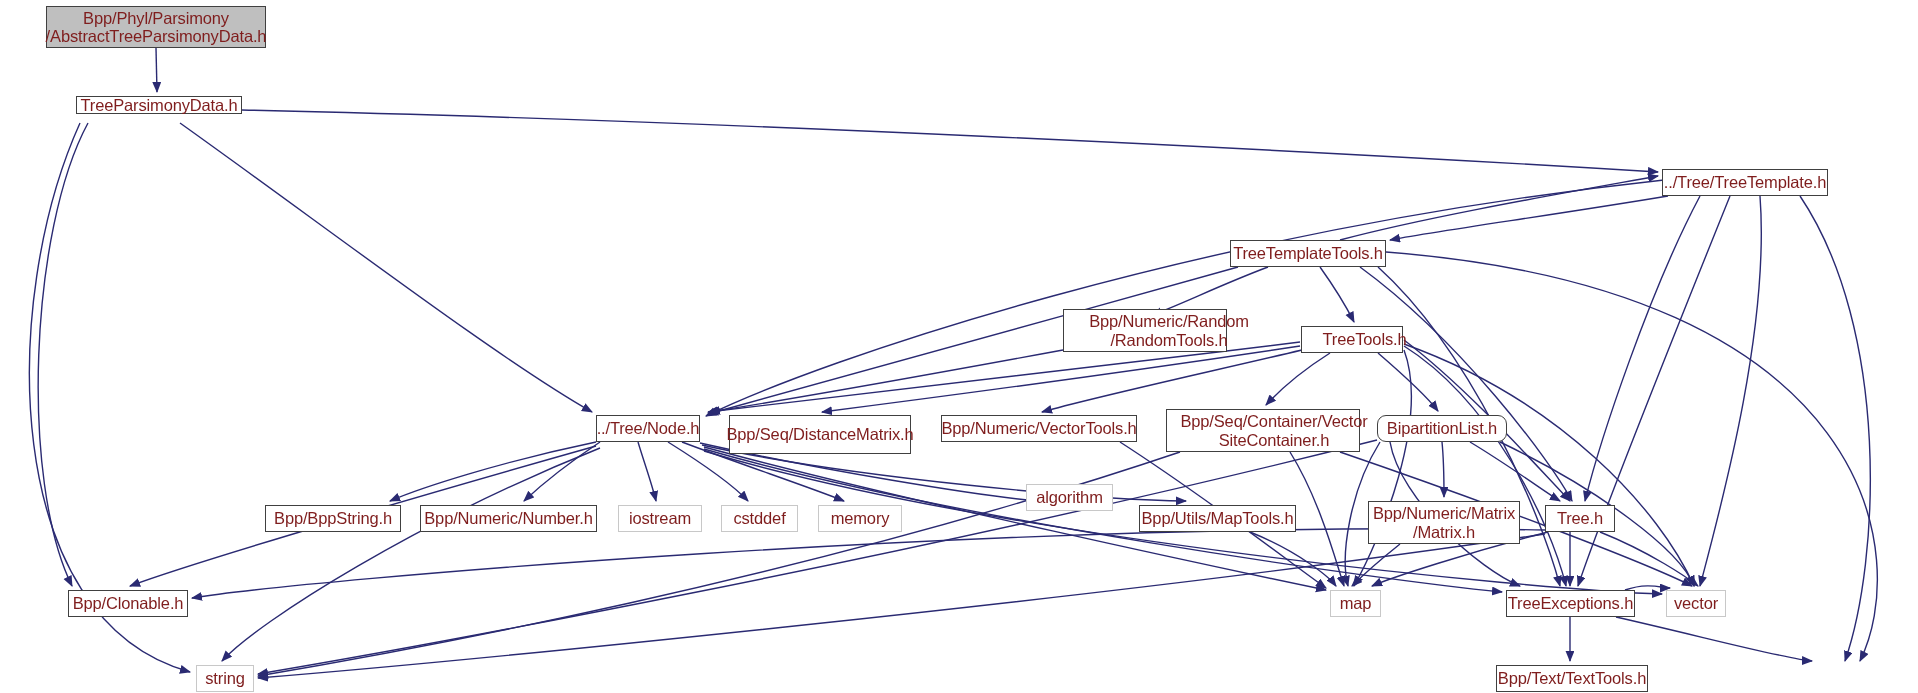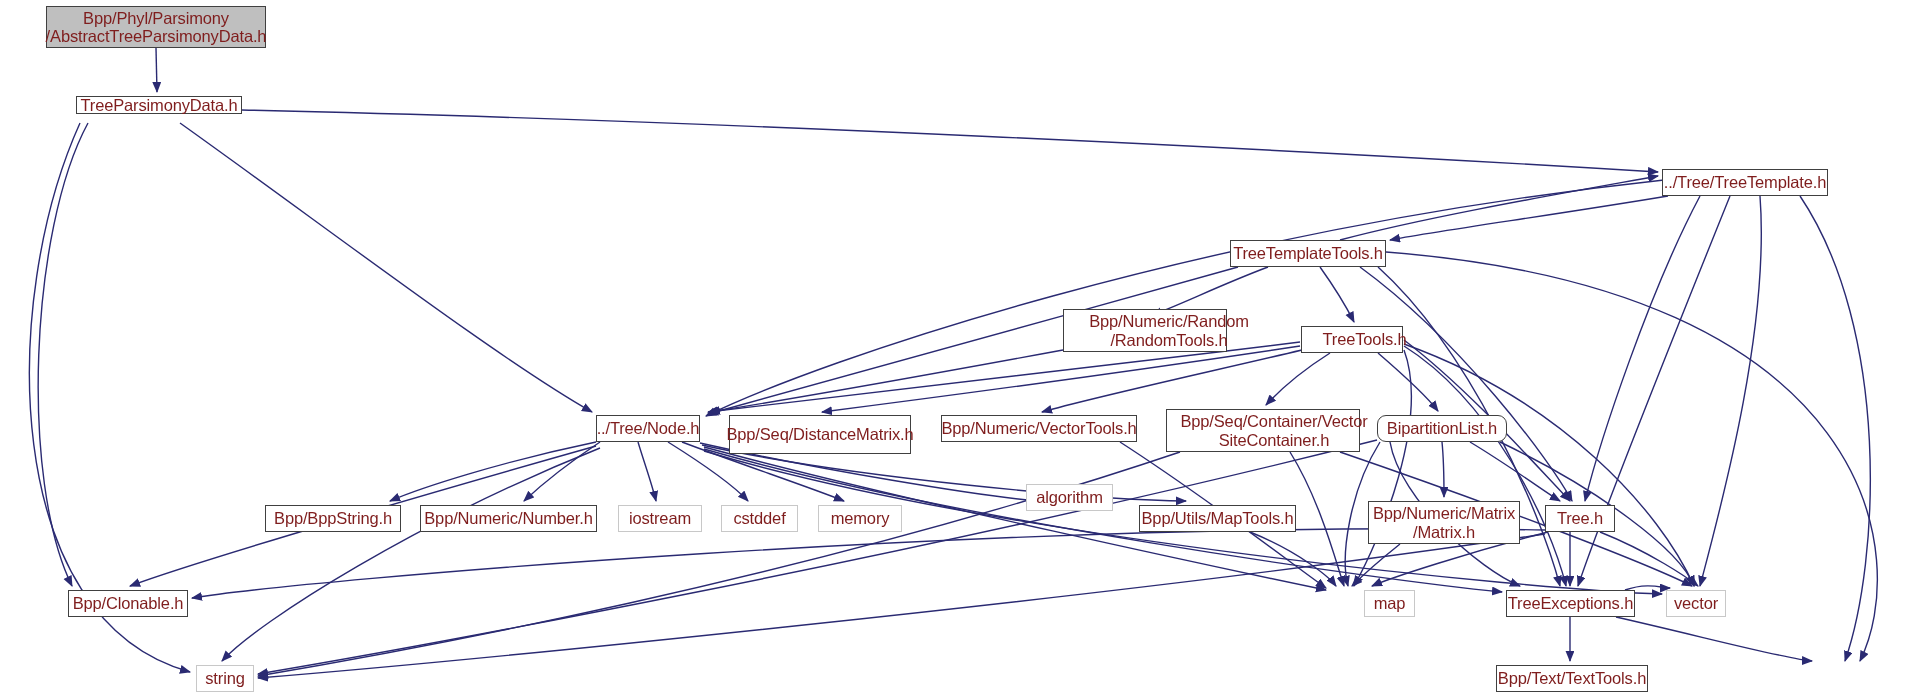--- a/index.html
+++ b/index.html
@@ -144,19 +144,19 @@
     <div class="node solid" style="left: 420px; top: 505px; width: 177px; height: 27px;"><span>Bpp/Numeric/Number.h</span></div>
     <div class="node faint" style="left: 618px; top: 505px; width: 84px; height: 27px;"><span>iostream</span></div>
     <div class="node faint" style="left: 721px; top: 505px; width: 77px; height: 27px;"><span>cstddef</span></div>
     <div class="node faint" style="left: 818px; top: 505px; width: 84px; height: 27px;"><span>memory</span></div>
     <div class="node faint" style="left: 1026px; top: 484px; width: 87px; height: 27px;"><span>algorithm</span></div>
     <div class="node solid" style="left: 1132px; top: 505px; width: 157px; height: 27px; margin-left: 7px;"><span>Bpp/Utils/MapTools.h</span></div>
     <div class="node solid" style="left: 1368px; top: 501px; width: 152px; height: 43px;"><span>Bpp/Numeric/Matrix
 /Matrix.h</span></div>
     <div class="node solid" style="left: 1545px; top: 505px; width: 70px; height: 27px;"><span>Tree.h</span></div>
     <div class="node solid" style="left: 68px; top: 590px; width: 120px; height: 27px;"><span>Bpp/Clonable.h</span></div>
-    <div class="node faint" style="left: 1330px; top: 590px; width: 51px; height: 27px; margin-left: 34px;"><span>map</span></div>
+    <div class="node faint" style="left: 1330px; top: 590px; width: 51px; height: 27px;"><span>map</span></div>
     <div class="node solid" style="left: 1506px; top: 590px; width: 129px; height: 27px;"><span>TreeExceptions.h</span></div>
     <div class="node faint" style="left: 1666px; top: 590px; width: 60px; height: 27px;"><span>vector</span></div>
     <div class="node faint" style="left: 196px; top: 665px; width: 58px; height: 27px;"><span>string</span></div>
     <div class="node solid" style="left: 1496px; top: 665px; width: 152px; height: 27px;"><span>Bpp/Text/TextTools.h</span></div>
     <div class="node solid" style="left: 1779px; top: 705px; width: 153px; height: 27px;"><span>Bpp/Exceptions.h</span></div>
   </div>
 
 </body></html>

